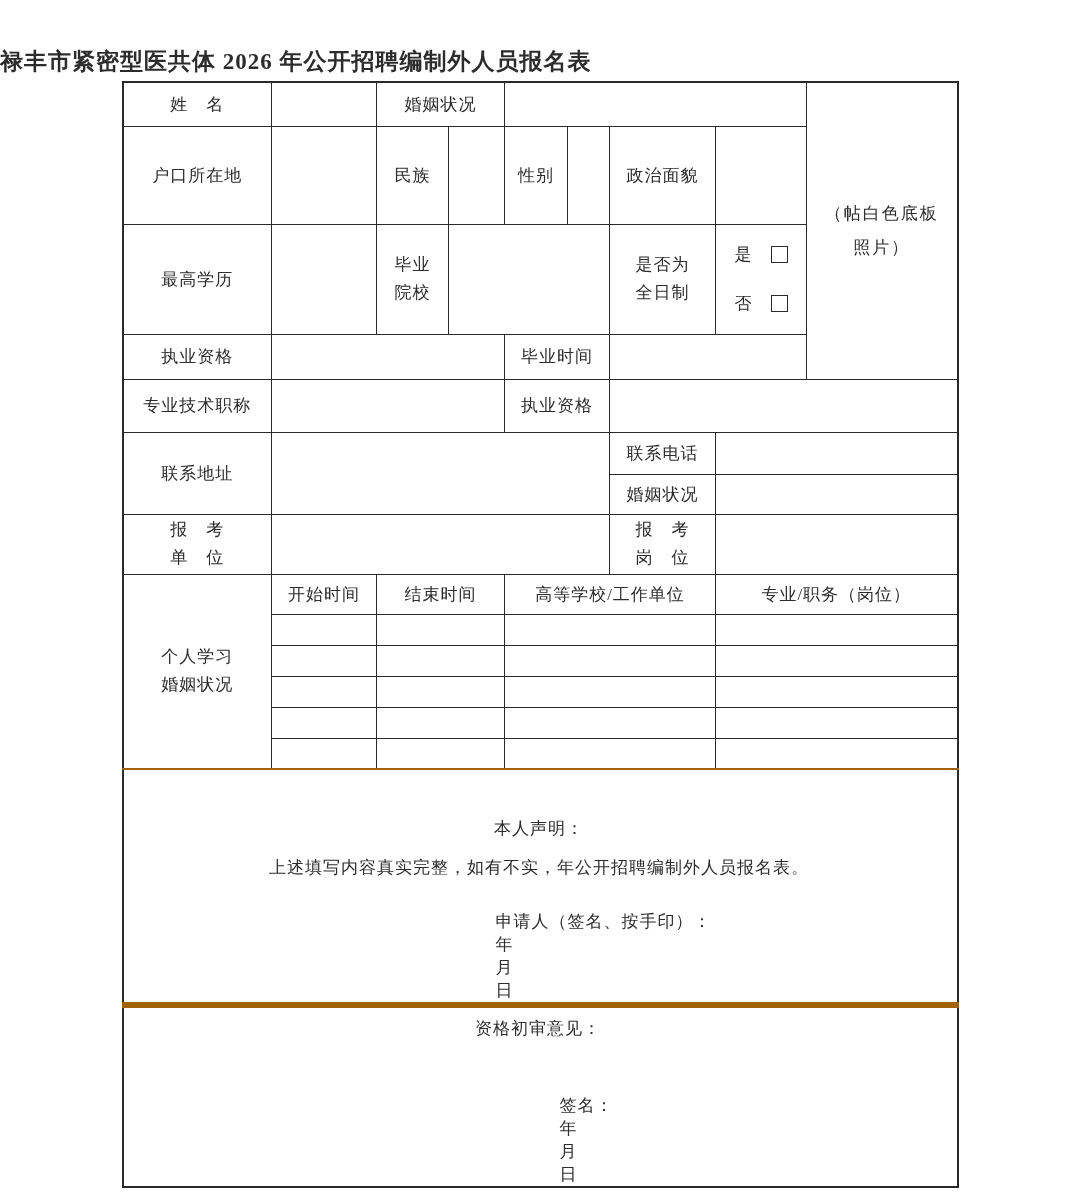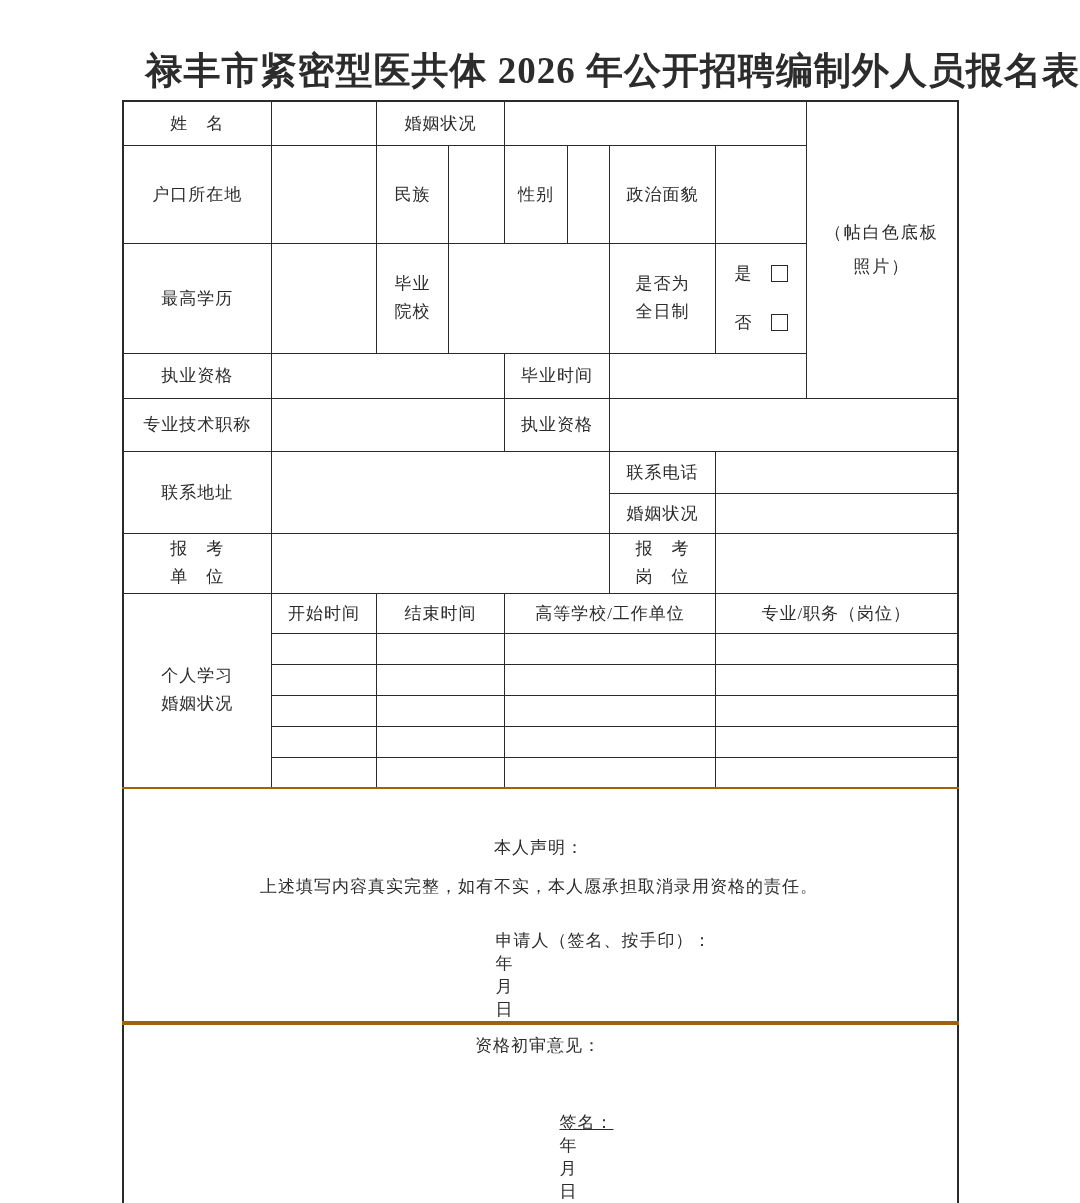--- a/index.html
+++ b/index.html
@@ -12,22 +12,22 @@
     overflow:hidden;
   }
   .attachment {
     padding-top:36px;
     margin-left:64px;
     font-size:19px;
     letter-spacing:1px;
   }
   .doc-title {
     margin-top:46px;
-    text-align:right;
-    font-size:37px;
+    text-align:left;
+    font-size:23px;
     font-weight:bold;
     letter-spacing:1px;
   }
   table.form {
     border-collapse:collapse;
     table-layout:fixed;
     width:835px;
     margin:4px auto 0 auto;
     border:2px solid #2a2a2a;
   }
@@ -55,21 +55,21 @@
   .decl-title{ margin-top:46px; line-height:1.5; }
   .decl-body{ margin-top:13px; line-height:1.5; }
   .sign-line{ display:flex; align-items:baseline; margin-top:30px;flex-direction:column; }
   .decl-sign .sl-label{ margin-left:358px; }
   .decl-sign .sl-y{ margin-left:118px; }
   .decl-sign .sl-m{ margin-left:43px; }
   .decl-sign .sl-d{ margin-left:43px; }
   .review-cell{ padding:8px 16px 0 12px !important; }
   .review-label{ line-height:1.5; }
   .review-sign{ margin-top:52px; }
-  .review-sign .sl-label{ margin-left:424px;text-decoration:underline; }
+  .review-sign .sl-label{ margin-left:424px; }
   .review-sign .sl-y{ margin-left:160px; }
   .review-sign .sl-m{ margin-left:47px; }
   .review-sign .sl-d{ margin-left:46px; }
 </style>
 </head>
 <body>
 
 <div class="page">
 
 
@@ -212,32 +212,32 @@
         <tr class="h31 resume-blank">
       <td></td>
       <td colspan="2"></td>
       <td colspan="3"></td>
       <td colspan="2"></td>
     </tr>
 
     <tr class="h185">
       <td colspan="9" class="free decl-cell" style="border-top:2px solid #a16207;">
         <div class="decl-title">本人声明：</div>
-        <div class="decl-body">上述填写内容真实完整，如有不实，本人愿承担取消录用资格的责任。</div>
+        <div class="decl-body">上述填写内容真实完整，如有不实，年公开招聘编制外人员报名表。</div>
         <div class="sign-line decl-sign">
           <span class="sl-label">申请人（签名、按手印）：</span>
           <span class="sl-y">年</span>
           <span class="sl-m">月</span>
           <span class="sl-d">日</span>
         </div>
       </td>
     </tr>
 
     <tr class="h120">
-      <td colspan="9" class="free review-cell" style="border-top:4px solid #a16207;text-align:center;">
+      <td colspan="9" class="free review-cell" style="border-top:6px solid #a16207;text-align:center;">
         <div class="review-label">资格初审意见：</div>
         <div class="sign-line review-sign">
           <span class="sl-label">签名：</span>
           <span class="sl-y">年</span>
           <span class="sl-m">月</span>
           <span class="sl-d">日</span>
         </div>
       </td>
     </tr>
   </tbody>

